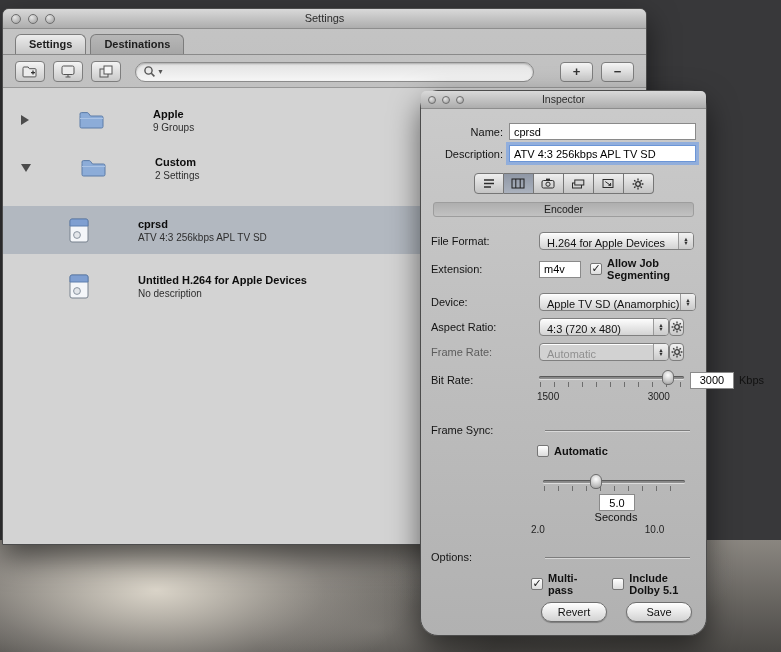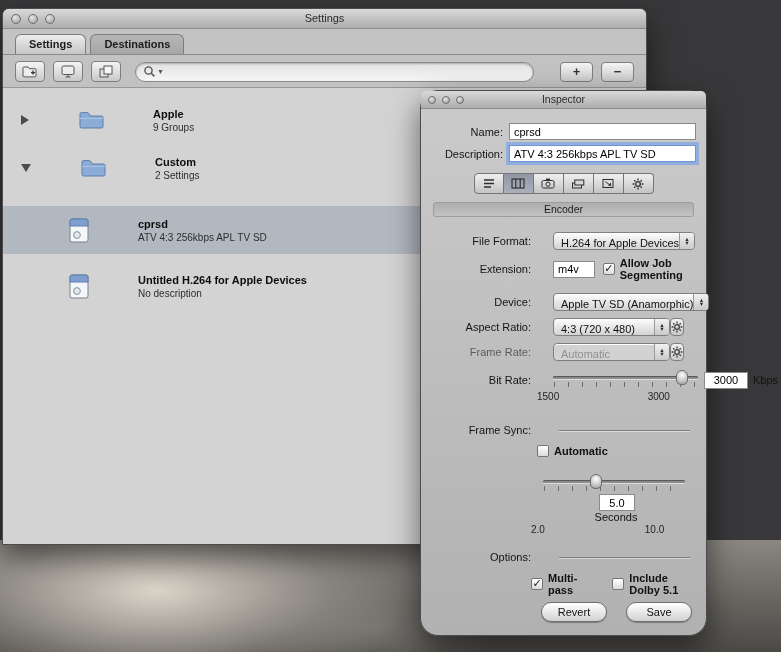--- a/index.html
+++ b/index.html
@@ -60,21 +60,21 @@
   
   #inspector { left:420px; top:90px; width:287px; height:546px;
      background:linear-gradient(#cbcbcb,#b1b1b1); border-radius:18px; }
   #inspector .titlebar { height:18px; border-radius:5px 5px 0 0; }
   #inspector .title { top:2px; font-size:10.5px; }
   #inspector .lights { top:5px; left:7px; gap:6px; }
   #inspector .light { width:8px; height:8px; }
   .content { position:absolute; left:0; right:0; top:18px; bottom:0; padding:7px 10px; }
   .frow { display:flex; align-items:center; margin-top:7px; }
   .lbl { width:72px; text-align:right; margin-right:6px; flex:none; color:#141414; }
-  .lbl2 { width:100px; text-align:right; margin-right:22px; flex:none; color:#141414; }
+  .lbl2 { width:100px; text-align:left; margin-right:8px; flex:none; color:#141414; }
   .tfield { height:17px; border:1px solid #8a8a8a; background:#fff; font-family:inherit; font-size:11px;
      padding:0 4px; outline:none; }
   .tfield.grow1 { flex:1; }
   .tfield.focused { border-color:#6b95d6; box-shadow:0 0 0 3px rgba(115,160,230,.65); }
   .segbar { display:flex; width:max-content; margin:11px auto 0; }
   .seg { width:30px; height:21px; border:1px solid #767676; border-left:none;
      background:linear-gradient(#efefef,#c4c4c4); display:flex; align-items:center; justify-content:center; }
   .seg:first-child { border-left:1px solid #767676; border-radius:4px 0 0 4px; }
   .seg:last-child { border-radius:0 4px 4px 0; }
   .seg.sel { background:linear-gradient(#8f97a5,#aab1bd); }

